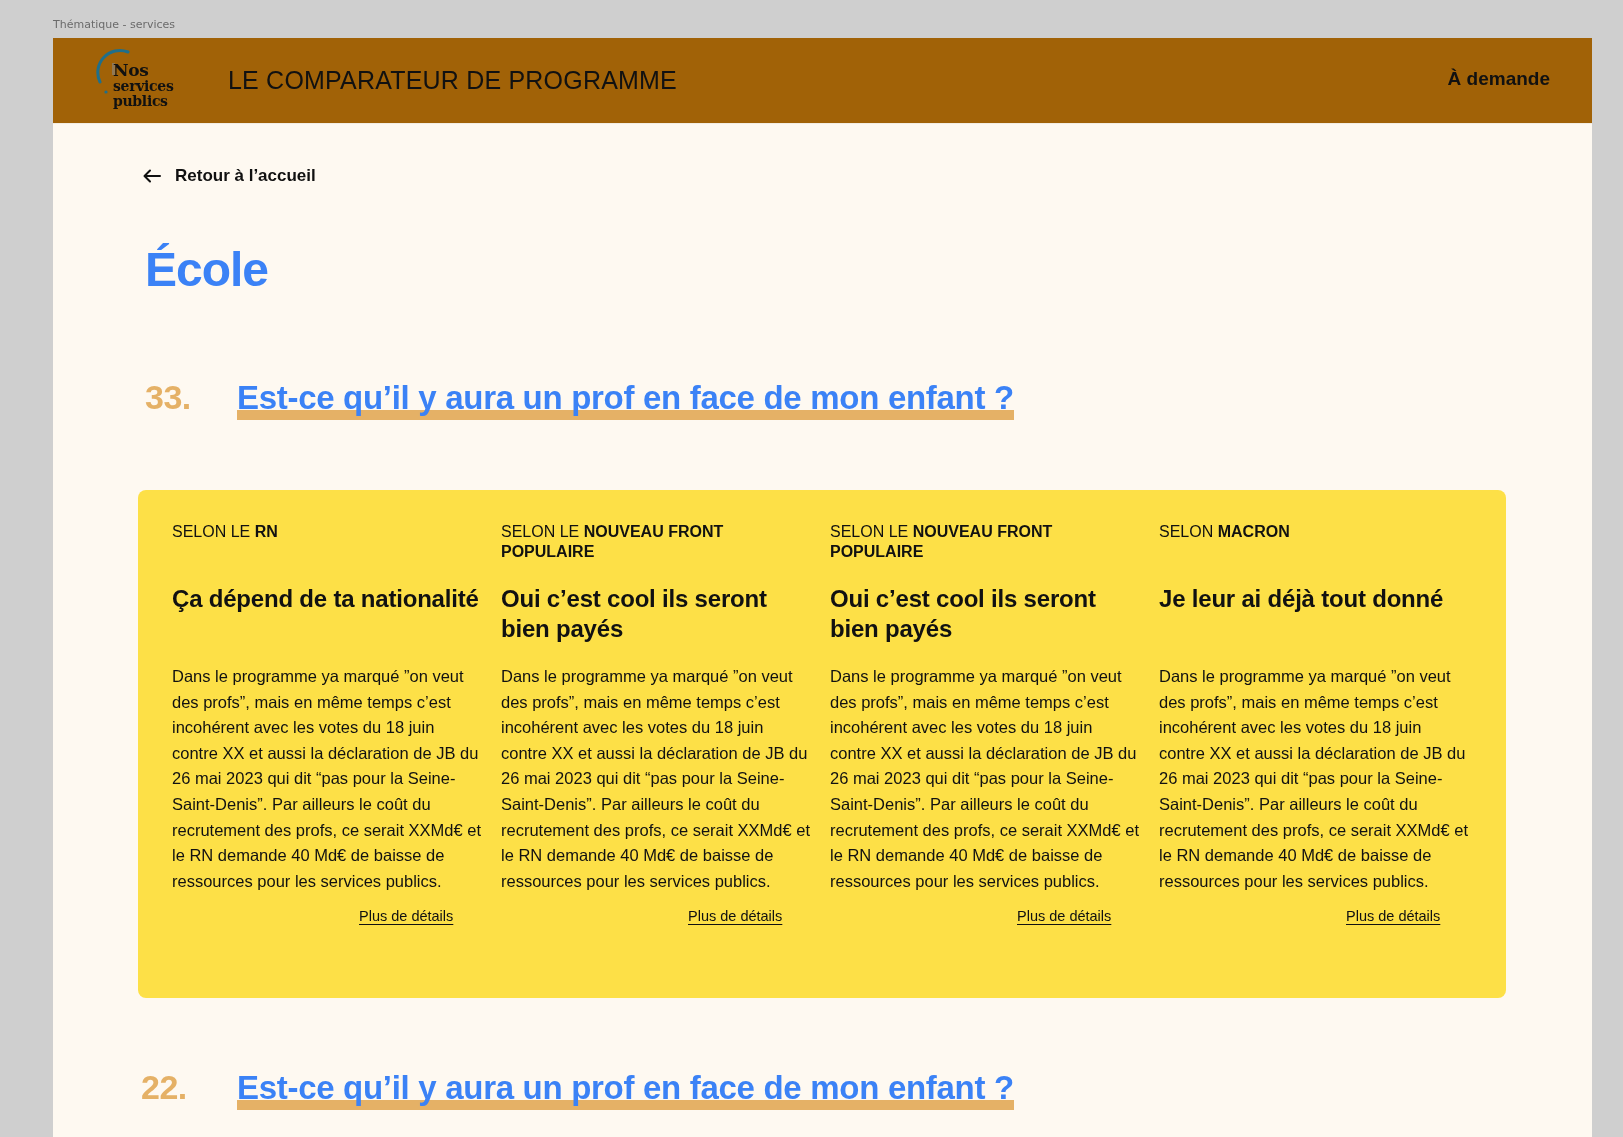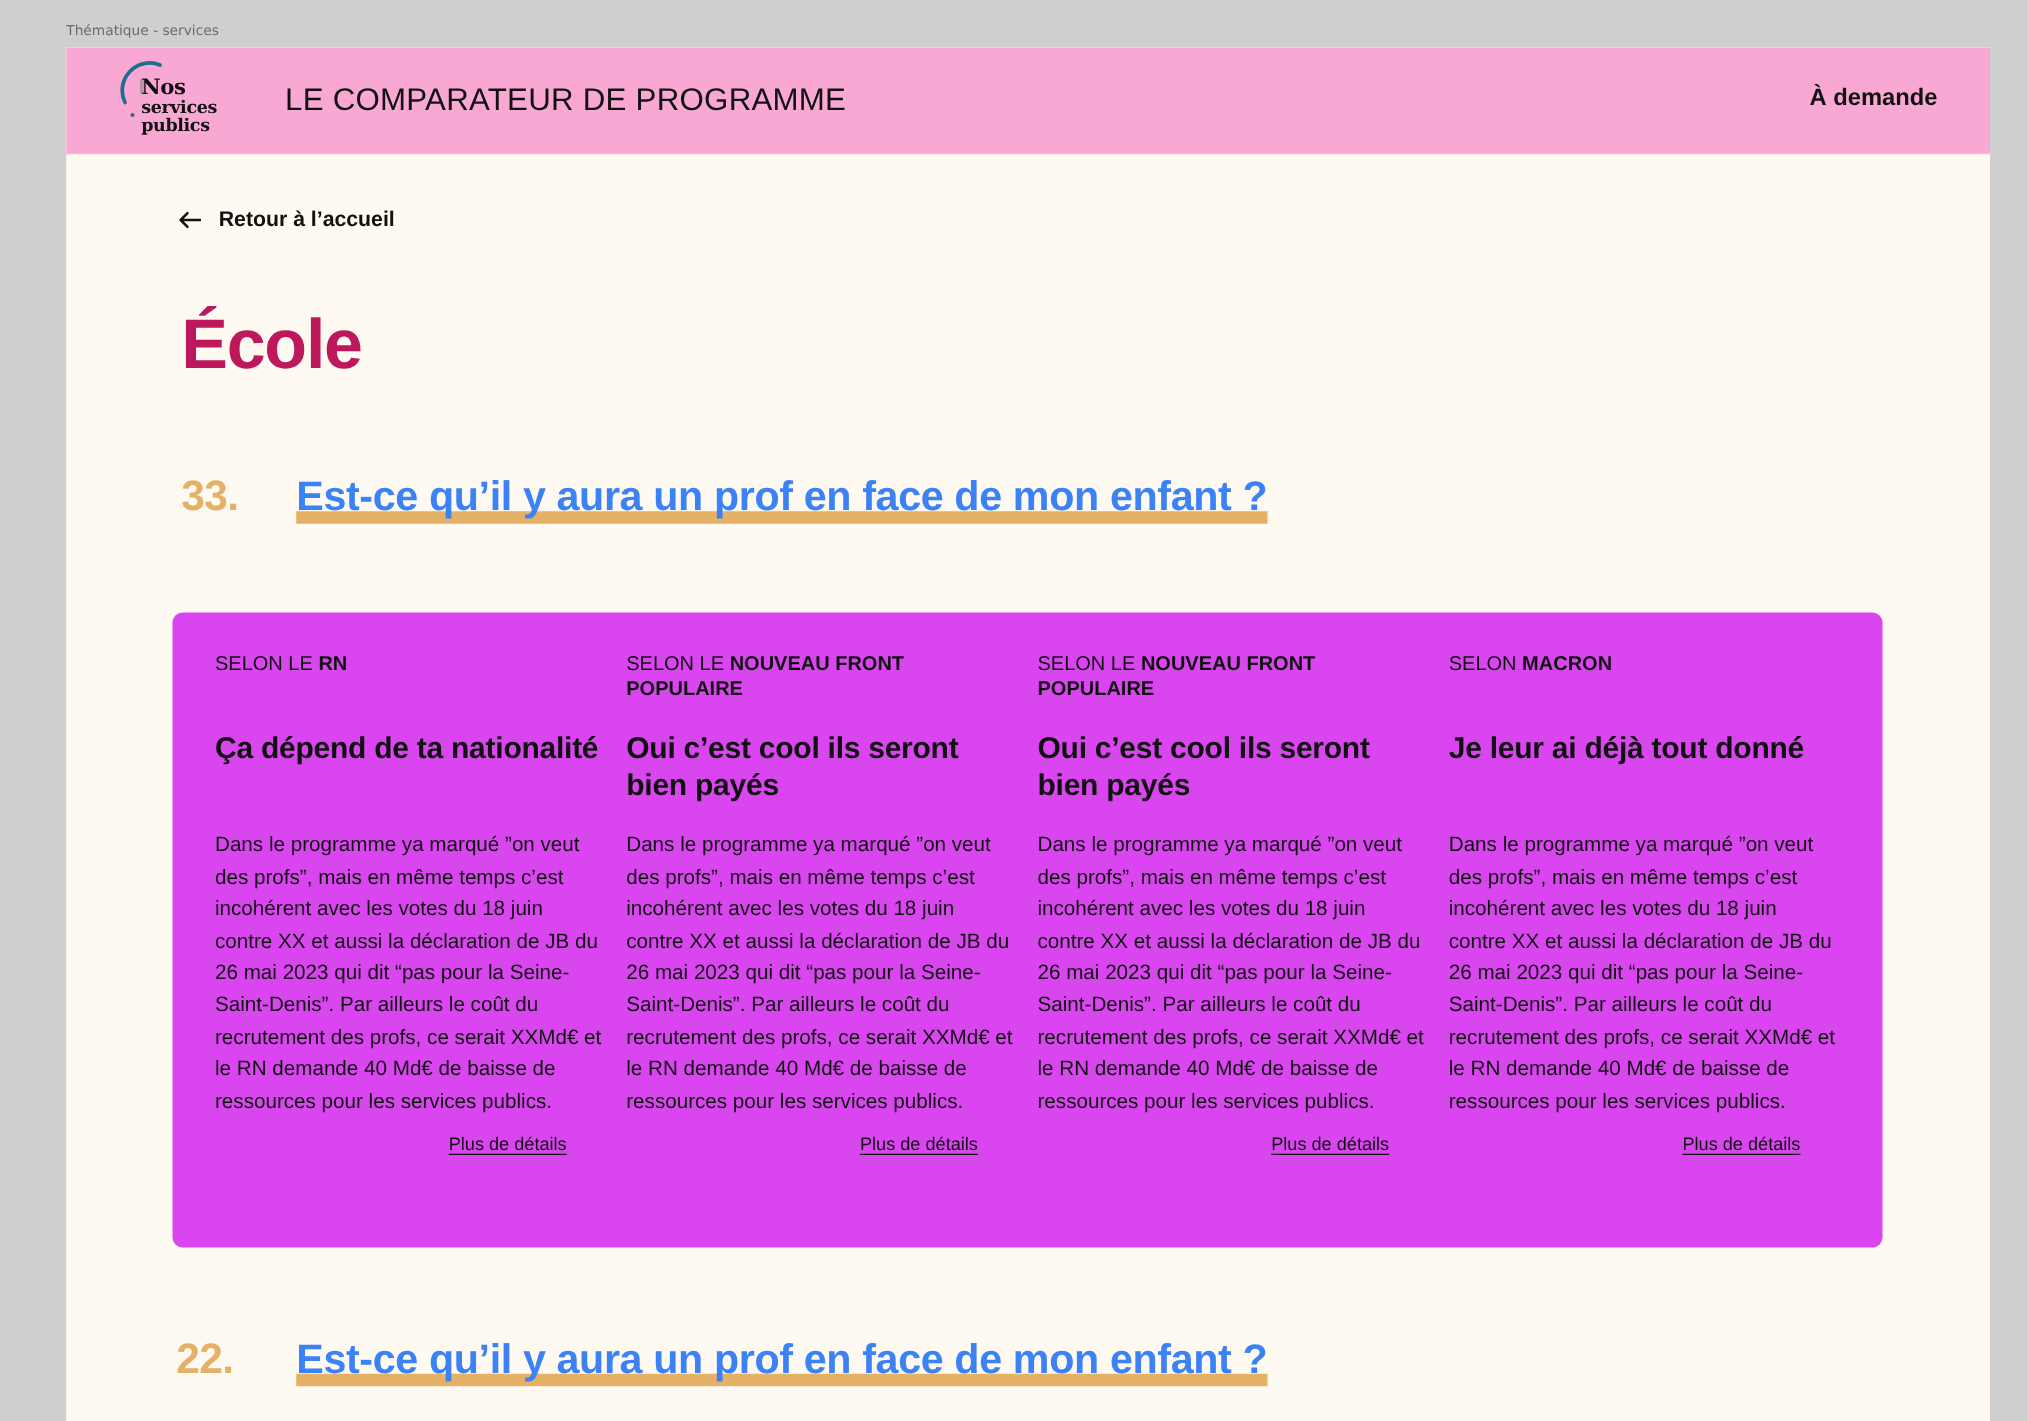--- a/index.html
+++ b/index.html
@@ -15,21 +15,21 @@
     font-size: 11px; color: #6b6b6b;
     font-family: "DejaVu Sans", sans-serif;
   }
   .frame {
     position: absolute; left: 53px; top: 38px;
     width: 1539px; height: 1110px;
     background: #fef9f1;
     overflow: hidden;
   }
   .header {
-    height: 86px; background: #f9a8d4;
+    height: 86px; background: #a16207;
     border-bottom: 1px solid #f3ede3;
     position: relative;
   }
   .logo {
     position: absolute; left: 41px; top: 10px;
     width: 90px; height: 66px;
   }
   .logo svg { position: absolute; left: 0; top: 0; }
   .logo-text {
     position: absolute; left: 19px; top: 14px;
@@ -53,21 +53,21 @@
     text-decoration: none; cursor: pointer;
   }
   .back-link {
     position: absolute; left: 90px; top: 128px;
     display: flex; align-items: center; gap: 14px;
     font-size: 17px; font-weight: bold; color: #111; cursor: pointer;
   }
   .back-link svg { display: block; }
   .page-title {
     position: absolute; left: 92px; top: 204px;
-    font-size: 56px; font-weight: 900; color: #be185d;
+    font-size: 48px; font-weight: 900; color: #3b82f6;
     font-family: "Liberation Sans", sans-serif;
     letter-spacing: -1px;
   }
   .question {
     position: absolute; left: 92px;
     display: flex; align-items: baseline;
   }
   .q-num {
     width: 92px;
     font-size: 34px; font-weight: 900; color: #e5b166;
@@ -80,21 +80,21 @@
     white-space: nowrap;
   }
   .q-text span { position: relative; z-index: 1; }
   .q-text::after {
     content: ""; position: absolute; left: 0; right: 0;
     bottom: -3px; height: 10px; background: #e5b166; z-index: 0;
   }
   .card {
     position: absolute; left: 85px; top: 452px;
     width: 1368px; height: 508px;
-    background: #d946ef; border-radius: 8px;
+    background: #fde047; border-radius: 8px;
   }
   .col {
     position: absolute; top: 32px; width: 310px;
   }
   .col-source {
     font-size: 16px; line-height: 20px; color: #111;
     min-height: 40px; text-transform: uppercase;
   }
   .col-source b { font-weight: bold; }
   .col-answer {

